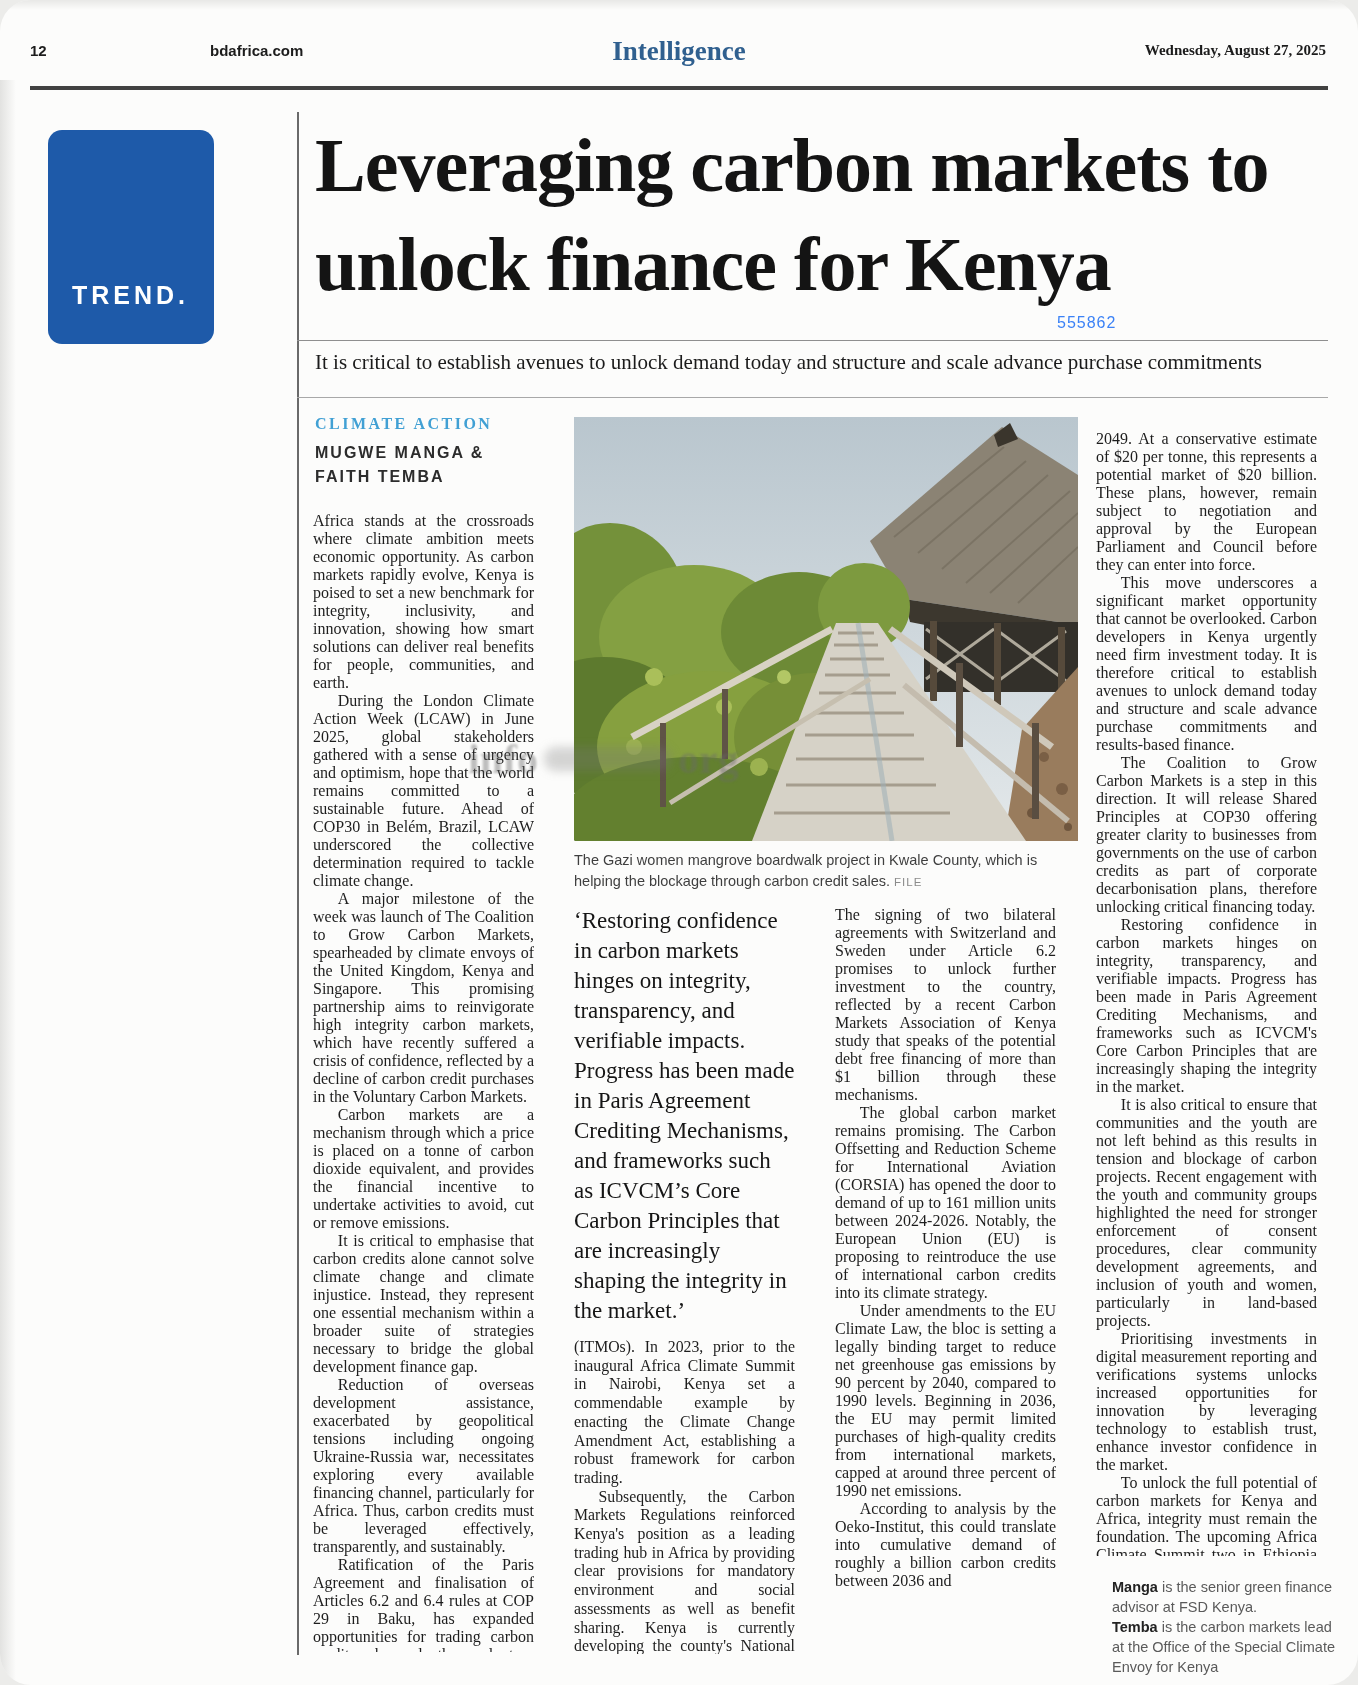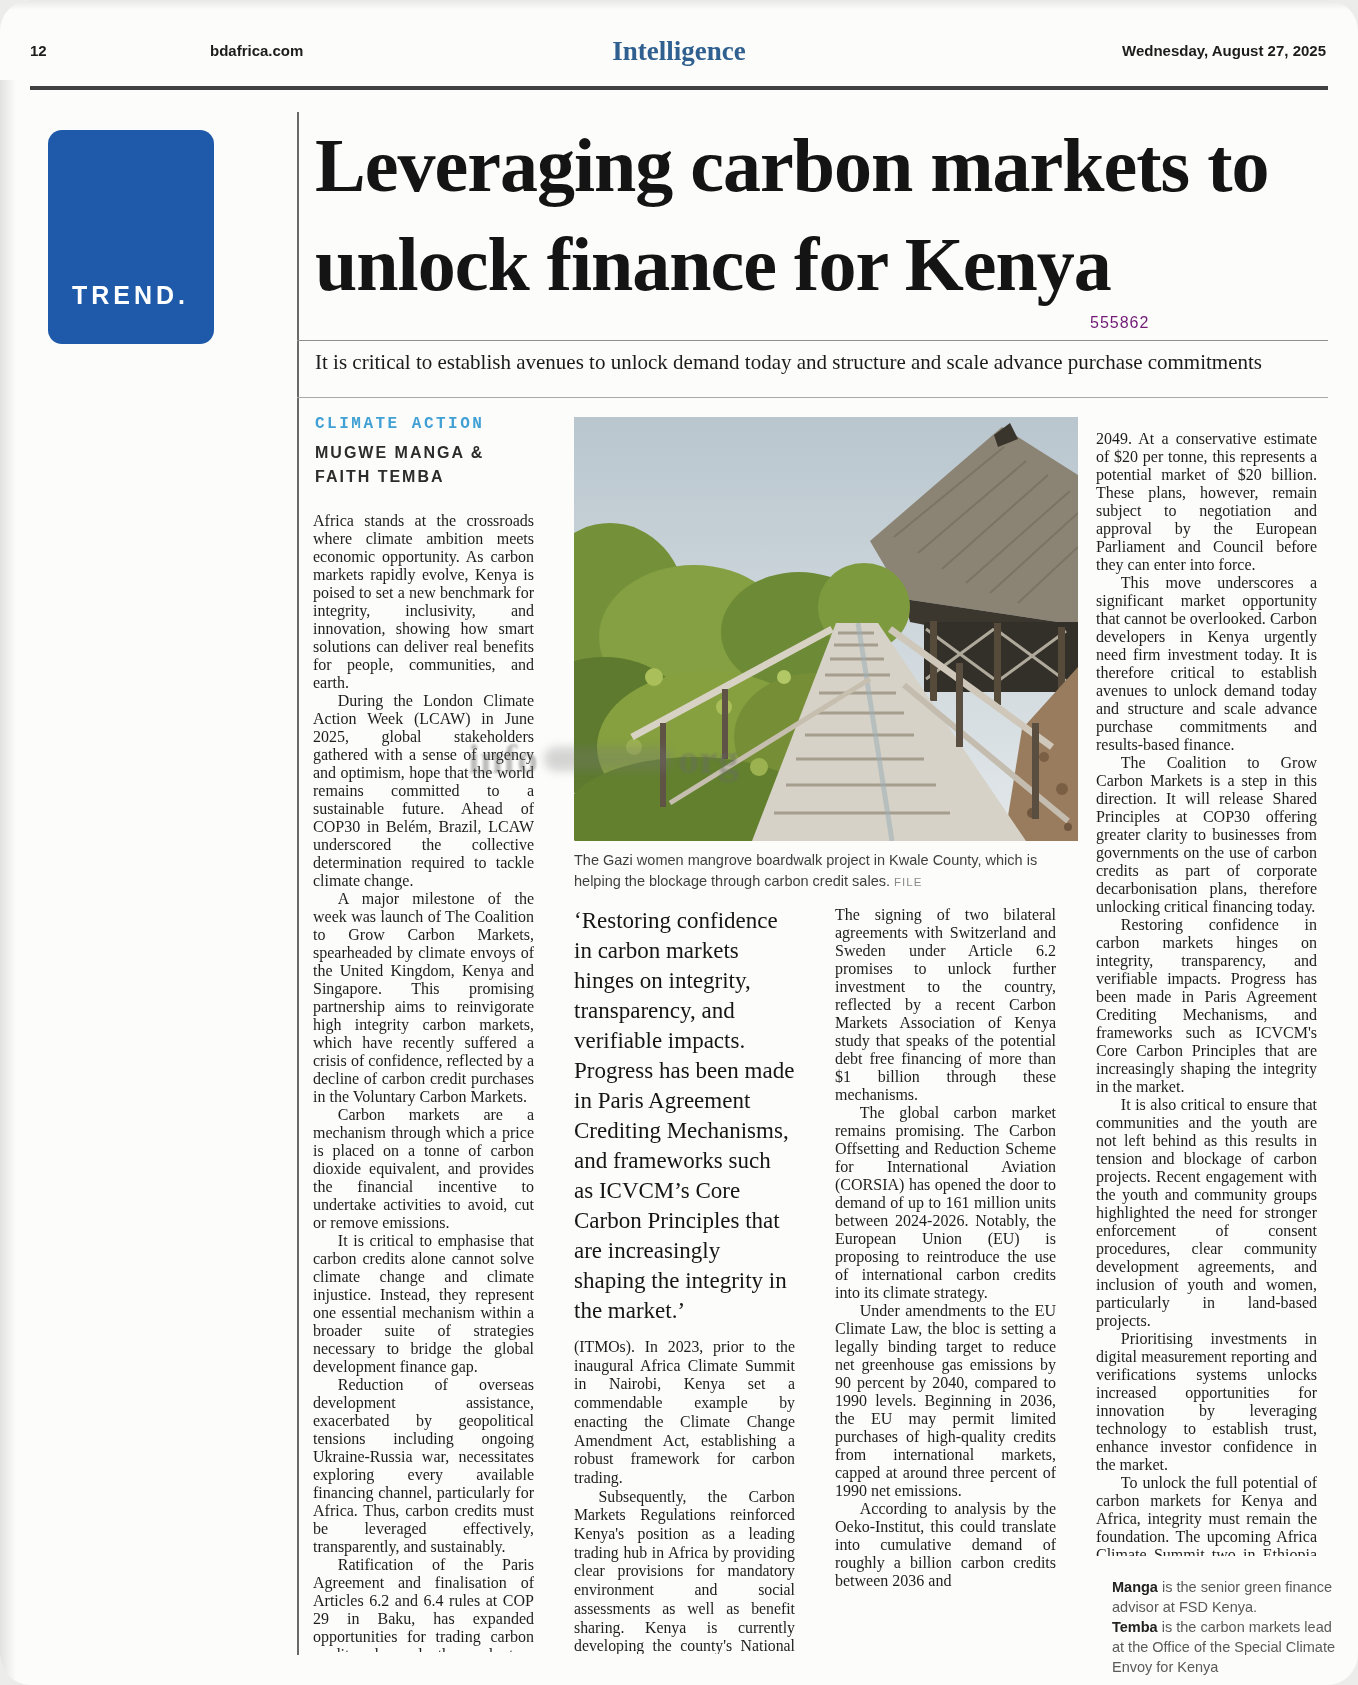--- a/index.html
+++ b/index.html
@@ -17,43 +17,43 @@
   .scan-edge-top{position:absolute;left:0;top:0;width:1358px;height:10px;
     background:linear-gradient(180deg,#e3e3e1,rgba(255,255,255,0));opacity:.8;}
 
   
   .hdr-num{position:absolute;left:30px;top:42px;font-family:"Liberation Sans",sans-serif;
     font-weight:bold;font-size:15px;color:#1c1c1c;}
   .hdr-site{position:absolute;left:210px;top:42px;font-family:"Liberation Sans",sans-serif;
     font-weight:bold;font-size:15px;color:#1c1c1c;}
   .hdr-section{position:absolute;left:0;top:36px;width:1358px;text-align:center;
     font-family:"Liberation Serif",serif;font-weight:bold;font-size:27px;color:var(--masthead-blue);}
-  .hdr-date{position:absolute;right:32px;top:42px;font-family:Liberation Sans, sans-serif;
+  .hdr-date{position:absolute;right:32px;top:42px;font-family:Liberation Serif, serif;
     font-weight:bold;font-size:15px;color:#1c1c1c;}
   .rule-thick{position:absolute;left:30px;top:86px;width:1298px;height:4px;background:#414141;}
 
   
   .badge{position:absolute;left:48px;top:130px;width:166px;height:214px;background:var(--badge-blue);
     border-radius:14px;}
   .badge-label{position:absolute;left:24px;bottom:34px;color:#ffffff;
     font-family:"Liberation Sans",sans-serif;font-weight:bold;font-size:25px;letter-spacing:4px;}
 
   .vrule{position:absolute;left:297px;top:112px;width:2px;height:1543px;background:#6a6a6a;}
 
   .headline{position:absolute;left:315px;top:116px;width:1000px;
     font-family:"Liberation Serif",serif;font-weight:bold;font-size:76px;line-height:1.3;
     letter-spacing:-1px;color:#141414;}
-  .asset-id{position:absolute;left:1090px;top:314px;font-family:"Liberation Sans",sans-serif;
-    font-size:16px;color:#701a75;letter-spacing:1px;text-align:right;}
+  .asset-id{position:absolute;left:1057px;top:314px;font-family:"Liberation Sans",sans-serif;
+    font-size:16px;color:#3b82f6;letter-spacing:1px;text-align:right;}
   .rule-thin-1{position:absolute;left:297px;top:340px;width:1031px;height:1px;background:#8f8f8f;}
   .standfirst{position:absolute;left:315px;top:350px;width:1013px;
     font-family:"Liberation Serif",serif;font-size:21px;color:#1b1b1b;}
   .rule-thin-2{position:absolute;left:297px;top:397px;width:1031px;height:1px;background:#a8a8a8;}
 
-  .kicker{position:absolute;left:315px;top:415px;font-family:Liberation Mono, monospace;
+  .kicker{position:absolute;left:315px;top:415px;font-family:Liberation Serif, serif;
     font-weight:bold;font-size:16px;letter-spacing:2.5px;color:var(--kicker-blue);}
   .byline{position:absolute;left:315px;top:441px;font-family:"Liberation Sans",sans-serif;
     font-weight:bold;font-size:16px;letter-spacing:2px;color:#2c2c2c;line-height:24px;}
 
   
   .bodycol{position:absolute;width:221px;font-size:16px;line-height:18px;
     text-align:justify;color:var(--ink);overflow:hidden;}
   .bodycol p+p{text-indent:1.55em;}
   .col1{left:313px;top:512px;height:1140px;}
   .col2-wrap{position:absolute;left:574px;top:906px;width:221px;height:748px;overflow:hidden;}

